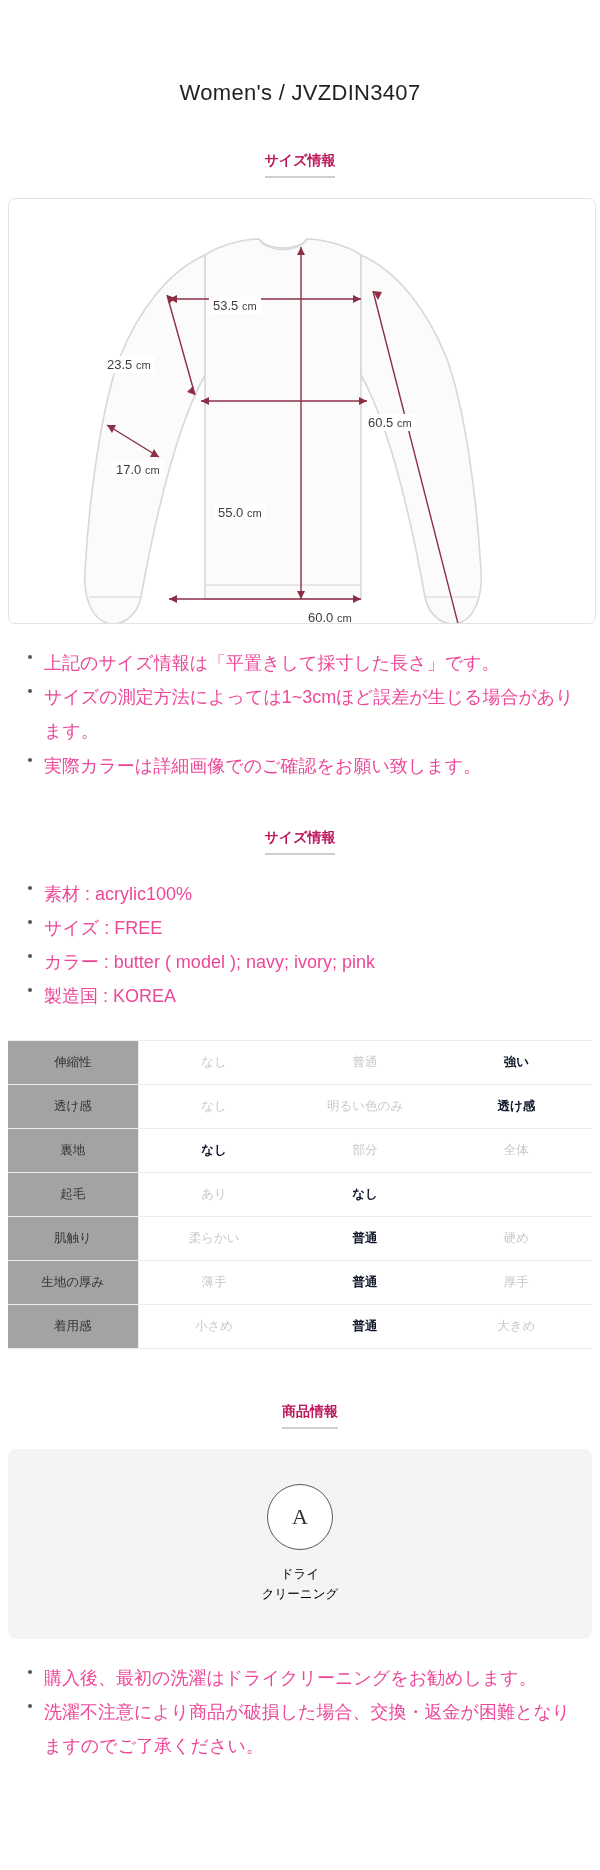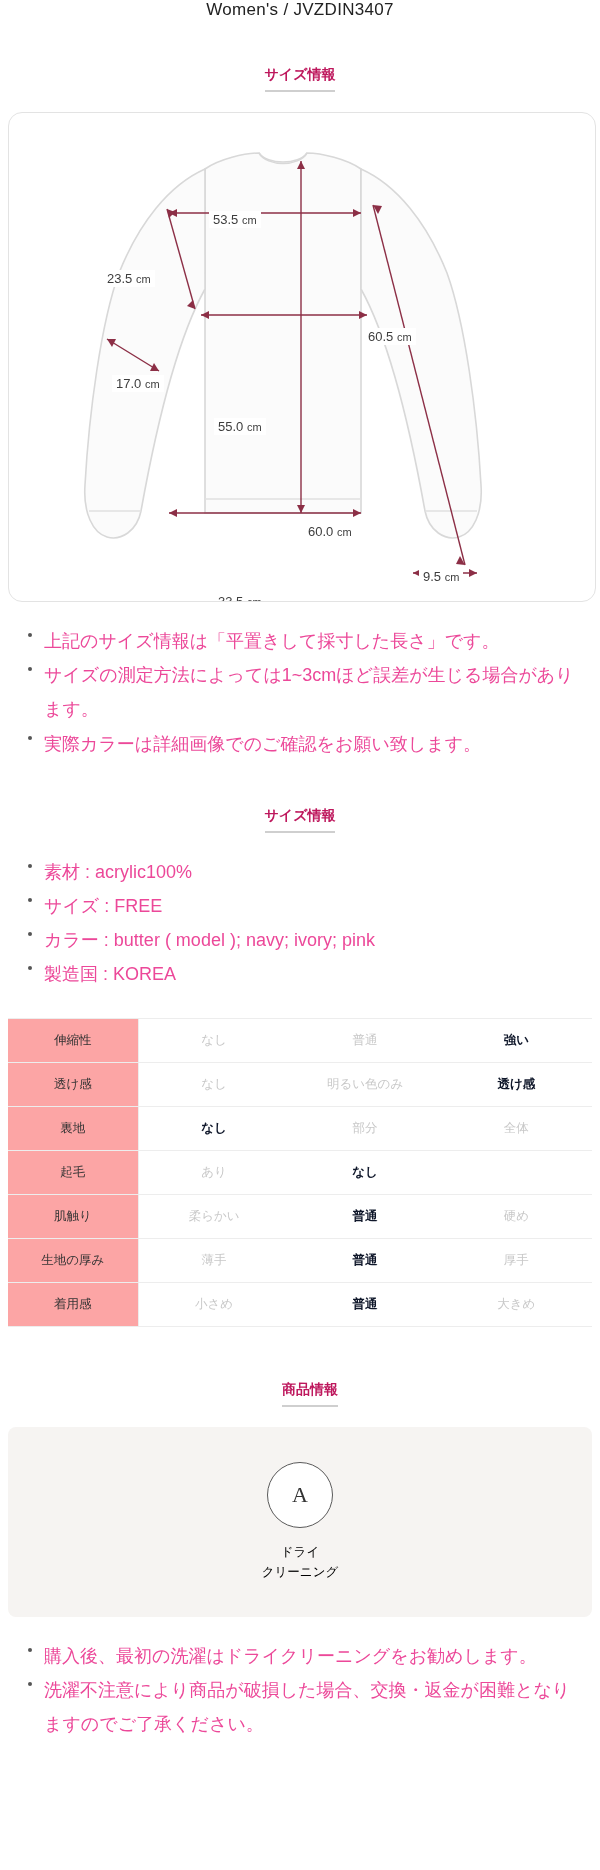--- a/index.html
+++ b/index.html
@@ -11,45 +11,46 @@
     color: #333333;
   }
   .page {
     width: 600px;
     min-height: 1870px;
     position: relative;
     padding: 0 0 40px 0;
   }
   .title {
     text-align: center;
-    font-size: 17px;
+    font-size: 22px;
     font-weight: 400;
     color: #222222;
     letter-spacing: 0.3px;
+    padding-top: 80px;
   }
   .section-heading {
     text-align: center;
     font-size: 14px;
     font-weight: 600;
     color: #be185d;
     margin-top: 46px;
     margin-bottom: 0;
   }
   .section-heading span.underline {
     display: inline-block;
     padding-bottom: 6px;
     border-bottom: 2px solid #cfcfcf;
   }
   .diagram-box {
     margin: 20px 4px 0 8px;
     border: 1px solid #e3e3e3;
-    border-radius: 14px;
+    border-radius: 7px;
     background: #ffffff;
     padding: 0;
-    height: 490px;
+    height: 426px;
     position: relative;
     overflow: hidden;
   }
   .bullets {
     margin: 22px 20px 0 26px;
     padding: 0;
     list-style: none;
   }
   .bullets li {
     position: relative;
@@ -69,21 +70,21 @@
   }
   .spec-table {
     margin: 26px 8px 0 8px;
     width: 584px;
     border-collapse: collapse;
     font-size: 12px;
   }
   .spec-table tr { border-bottom: 1px solid #ededed; }
   .spec-table tr:first-child { border-top: 1px solid #ededed; }
   .spec-table th {
-    background: #fca5a5;
+    background: #a3a3a3;
     width: 130px;
     font-weight: 400;
     color: #333333;
     padding: 13px 6px;
     text-align: center;
     font-size: 12.5px;
     border-right: 1px solid #ededed;
   }
   .spec-table td {
     text-align: center;

